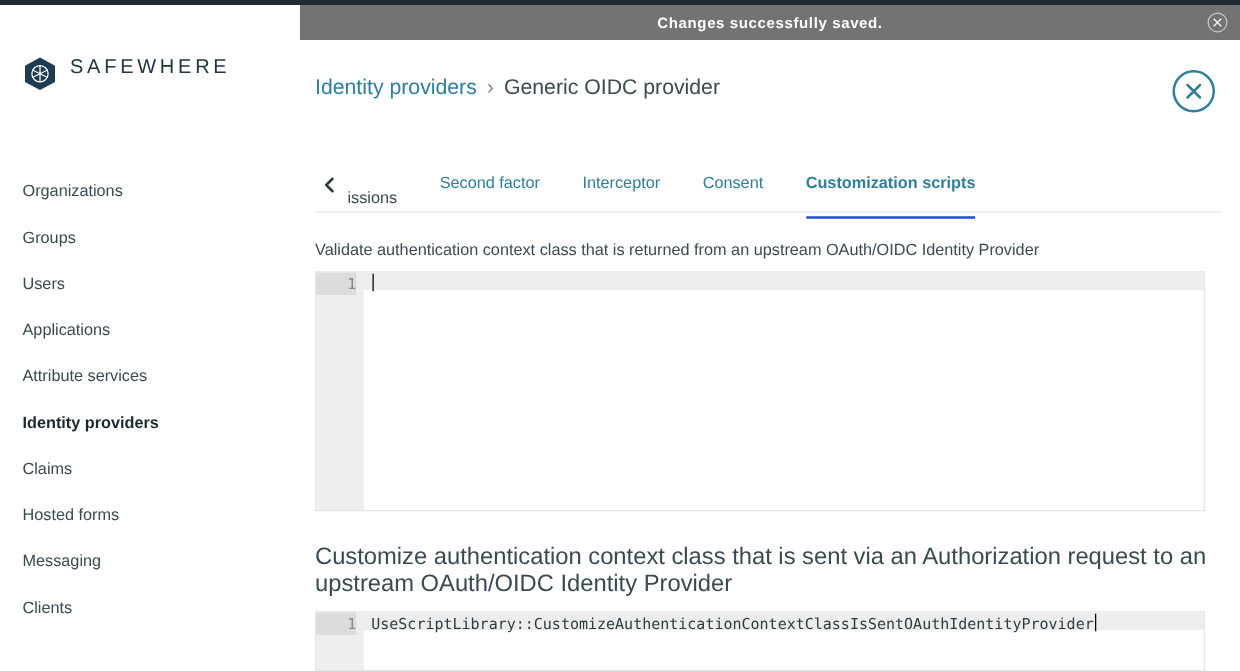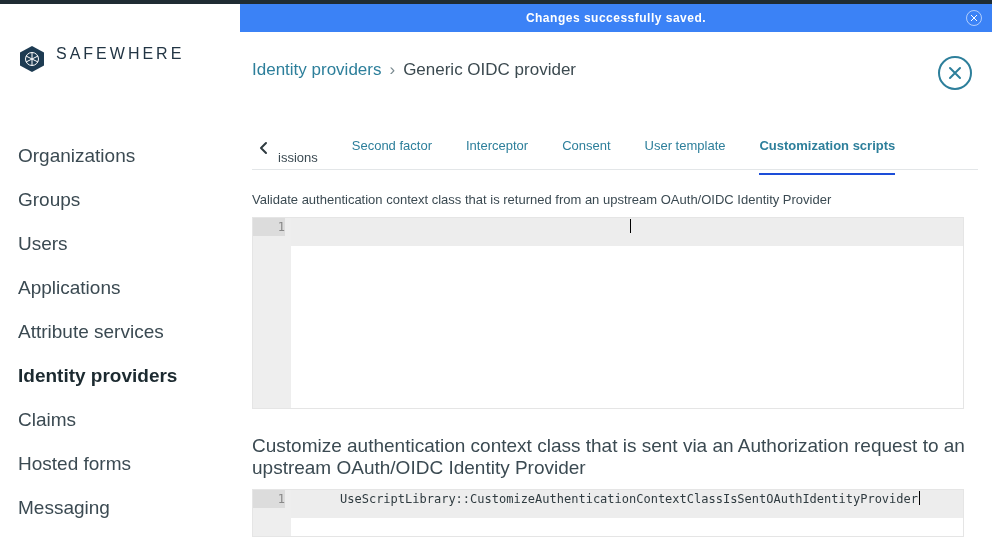--- a/index.html
+++ b/index.html
@@ -1,27 +1,27 @@
 <!DOCTYPE html>
 <html><head>
 <meta charset="utf-8">
 <style>
   * { box-sizing: border-box; margin: 0; padding: 0; }
   html, body { width: 992px; height: 537px; font-family: -apple-system, BlinkMacSystemFont, "Segoe UI", Arial, sans-serif; background: #fff; overflow: hidden; color: #2f3b40; }
   .topbar { position: absolute; top: 0; left: 0; right: 0; height: 4px; background: #1f2c33; }
-  .notification { position: absolute; top: 4px; left: 240px; right: 0; height: 28px; background: #3b82f6; color: #fff; display: flex; align-items: center; justify-content: center; font-size: 12px; font-weight: 600; letter-spacing: 0.5px; }
+  .notification { position: absolute; top: 4px; left: 240px; right: 0; height: 28px; background: #737373; color: #fff; display: flex; align-items: center; justify-content: center; font-size: 12px; font-weight: 600; letter-spacing: 0.5px; }
   .notification .close { position: absolute; right: 10px; top: 50%; transform: translateY(-50%); width: 16px; height: 16px; border: 1px solid rgba(255,255,255,0.6); border-radius: 50%; display: flex; align-items: center; justify-content: center; cursor: pointer; }
   .notification .close svg { stroke: #fff; }
 
   .logo-area { position: absolute; top: 45px; left: 18px; display: flex; gap: 10px; }
   .logo-mark { width: 28px; height: 28px; }
   .logo-text { font-size: 16px; font-weight: 400; letter-spacing: 3px; color: #223544; }
 
   .sidebar { position: absolute; top: 145px; left: 18px; width: 180px; }
-  .sidebar a { display: block; font-size: 19px; color: #3b4a52; text-decoration: none; margin-bottom: 22px; cursor: pointer; }
+  .sidebar a { display: block; font-size: 13px; color: #3b4a52; text-decoration: none; margin-bottom: 22px; cursor: pointer; }
   .sidebar a.active { font-weight: 700; color: #1c2a30; }
 
   .main { position: absolute; top: 44px; left: 252px; right: 14px; bottom: 0; }
   .breadcrumb { display: flex; align-items: center; gap: 8px; font-size: 17px; color: #2f3b40; padding-top: 16px; }
   .breadcrumb .link { color: #2d7f9b; cursor: pointer; }
   .breadcrumb .sep { color: #7a8a90; }
   .breadcrumb .current { color: #3c4a50; }
   .close-btn { position: absolute; top: 12px; right: 6px; width: 34px; height: 34px; border: 2px solid #2d7f9b; border-radius: 50%; display: flex; align-items: center; justify-content: center; cursor: pointer; }
   .close-btn svg { stroke: #2d7f9b; }
 
@@ -34,21 +34,21 @@
 
   .section-label { margin-top: 22px; font-size: 13px; color: #3b4a52; }
 
   .code-editor { margin-top: 10px; border: 1px solid #e5e5e5; width: 712px; background: #fff; position: relative; font-family: "Consolas", "Menlo", monospace; font-size: 12px; }
   .code-editor.tall { height: 192px; }
   .code-editor.short { height: 48px; }
   .gutter { position: absolute; left: 0; top: 0; bottom: 0; width: 38px; background: #eeeeee; text-align: right; padding-right: 6px; color: #888; }
   .gutter .ln { height: 18px; line-height: 18px; }
   .gutter .ln:first-child { background: #dcdcdc; }
   .code-lines { position: absolute; left: 38px; right: 0; top: 0; bottom: 0; }
-  .code-lines .line { height: 28px; line-height: 18px; padding-left: 6px; white-space: pre; text-align: center; }
+  .code-lines .line { height: 14px; line-height: 18px; padding-left: 6px; white-space: pre; }
   .code-lines .line.active { background: #ededed; }
   .cursor { display: inline-block; width: 1px; height: 14px; background: #000; vertical-align: -2px; margin-left: 1px; }
 
   .section2-label { margin-top: 26px; font-size: 19px; color: #3b4a52; }
 </style>
 </head>
 <body>
 
 <div class="topbar"></div>
 
@@ -102,21 +102,20 @@
     <div class="tabs-scroll-left">
       <svg width="12" height="14" viewBox="0 0 12 14">
           <path d="M8 2 L3 7 L8 12" stroke="#2f3b40" stroke-width="2" fill="none" stroke-linecap="round" stroke-linejoin="round"></path>
         </svg>
     </div>
     <div class="tabs">
       <span class="tab partial">issions</span>
       <span class="tab">Second factor</span>
       <span class="tab">Interceptor</span>
       <span class="tab">Consent</span>
-      <span class="tab">User template</span>
       <span class="tab active">Customization scripts</span>
     </div>
   </div>
 
   <div class="section-label">Validate authentication context class that is returned from an upstream OAuth/OIDC Identity Provider</div>
   <div class="code-editor tall">
     <div class="gutter">
       <div class="ln">1</div>
     </div>
     <div class="code-lines">

